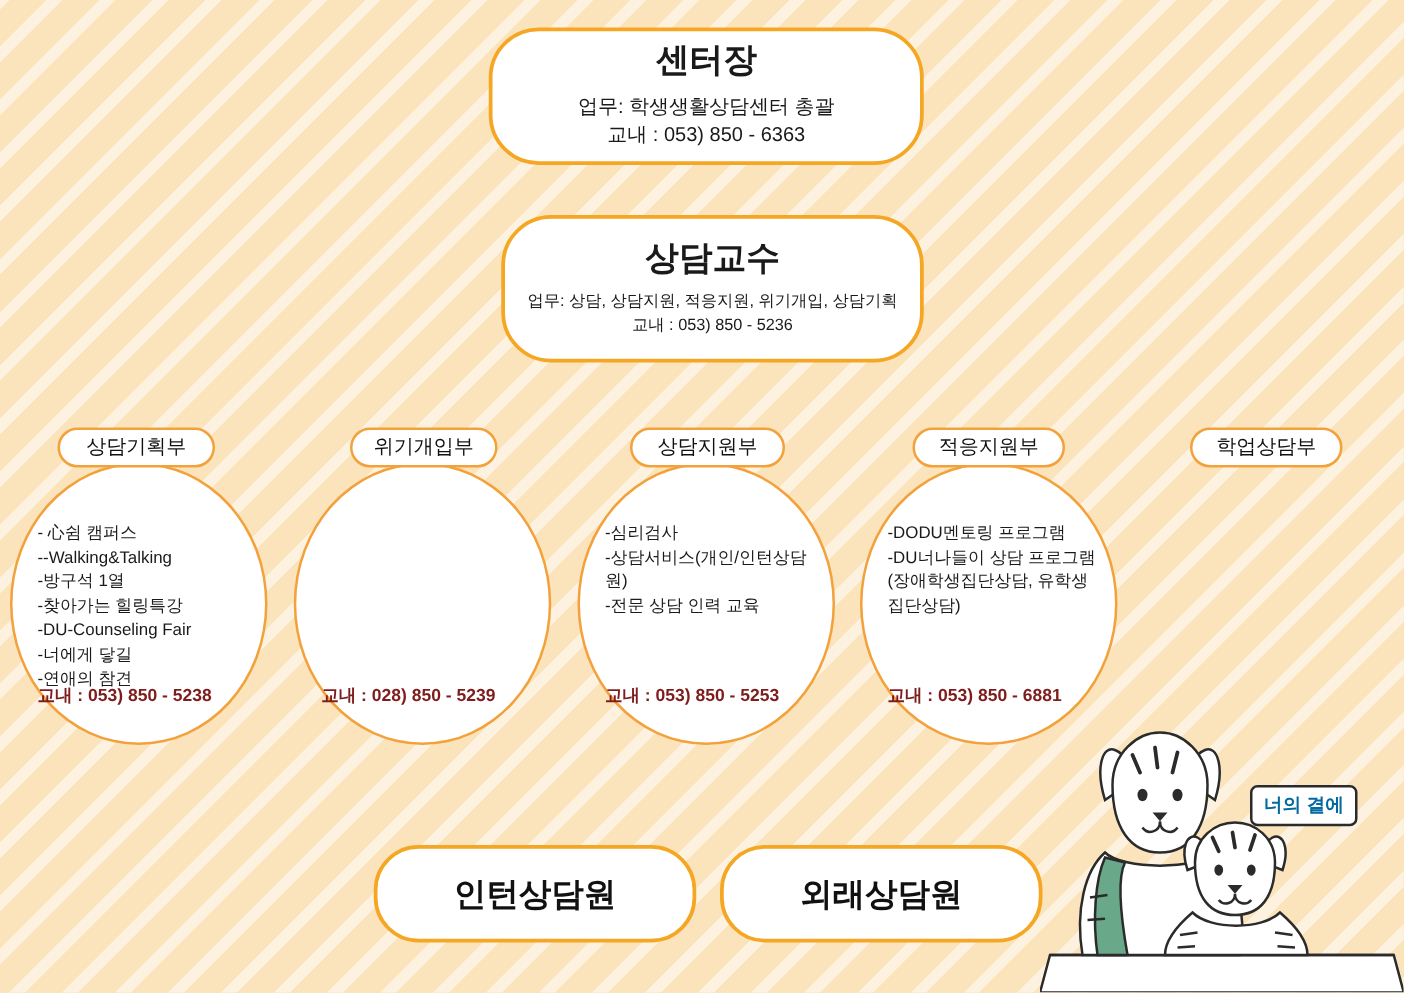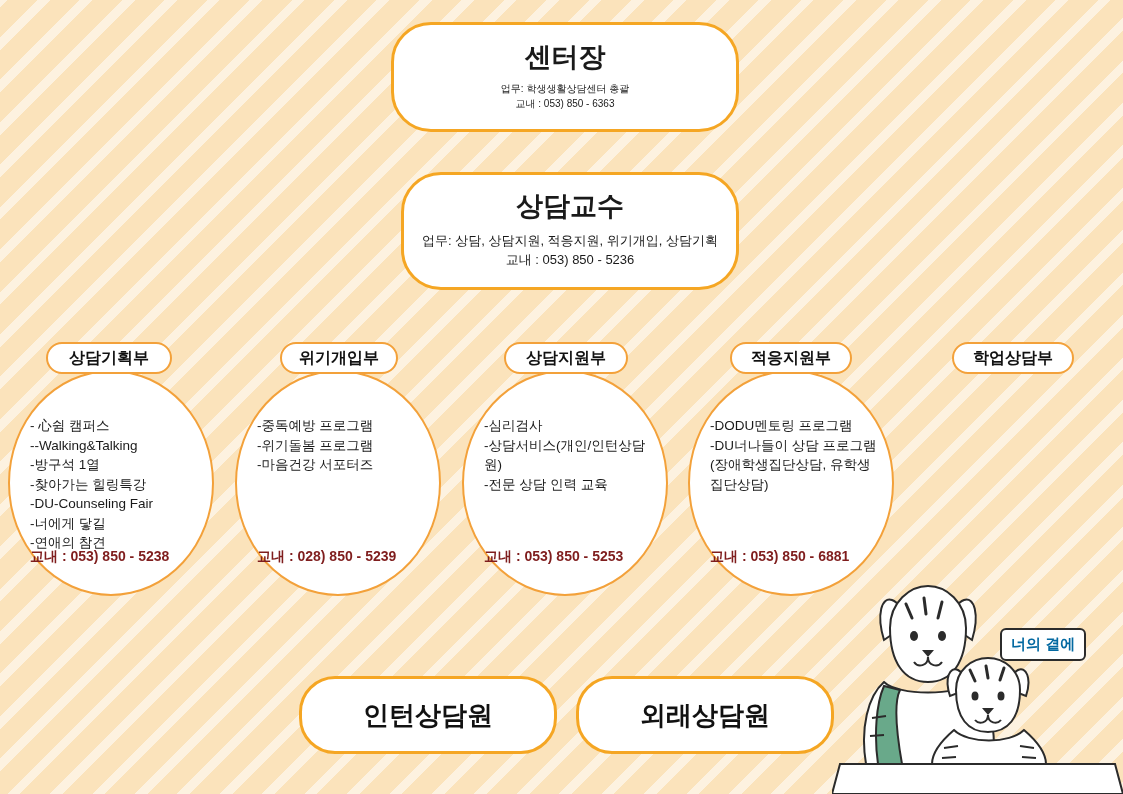--- a/index.html
+++ b/index.html
@@ -45,21 +45,21 @@
     justify-content: center;
     color: #1a1a1a;
   }
   .top-box .tb-title {
     font-size: 27px;
     font-weight: bold;
     line-height: 1.1;
     margin-bottom: 10px;
   }
   .top-box .tb-line {
-    font-size: 10px;
+    font-size: 16px;
     line-height: 1.45;
   }
 
   #box-center-head {
     left: 391px;
     top: 22px;
     width: 348px;
     height: 110px;
   }
   #box-prof {
@@ -85,21 +85,21 @@
   .dept-label {
     position: absolute;
     background: #ffffff;
     border: 2px solid #f3a13a;
     border-radius: 22px;
     box-sizing: border-box;
     height: 32px;
     line-height: 28px;
     text-align: center;
     font-size: 16px;
-    font-weight: bold;
+    font-weight: normal;
     color: #111;
     z-index: 5;
   }
   .dept-body {
     position: absolute;
     left: 20px;
     right: 14px;
     top: 44px;
     font-size: 13.5px;
     line-height: 1.45;
@@ -190,23 +190,20 @@
 -방구석 1열
 -찾아가는 힐링특강
 -DU-Counseling Fair
 -너에게 닿길
 -연애의 참견</div>
     <div class="dept-phone">교내 : 053) 850 - 5238</div>
   </div>
   <div class="dept-label" id="dlabel-0">상담기획부</div>
 
   <div class="dept" id="dept-1">
-    <div class="dept-body">-중독예방 프로그램
--위기돌봄 프로그램
--마음건강 서포터즈</div>
     <div class="dept-phone">교내 : 028) 850 - 5239</div>
   </div>
   <div class="dept-label" id="dlabel-1">위기개입부</div>
 
   <div class="dept" id="dept-2">
     <div class="dept-body">-심리검사
 -상담서비스(개인/인턴상담원)
 -전문 상담 인력 교육</div>
     <div class="dept-phone">교내 : 053) 850 - 5253</div>
   </div>

